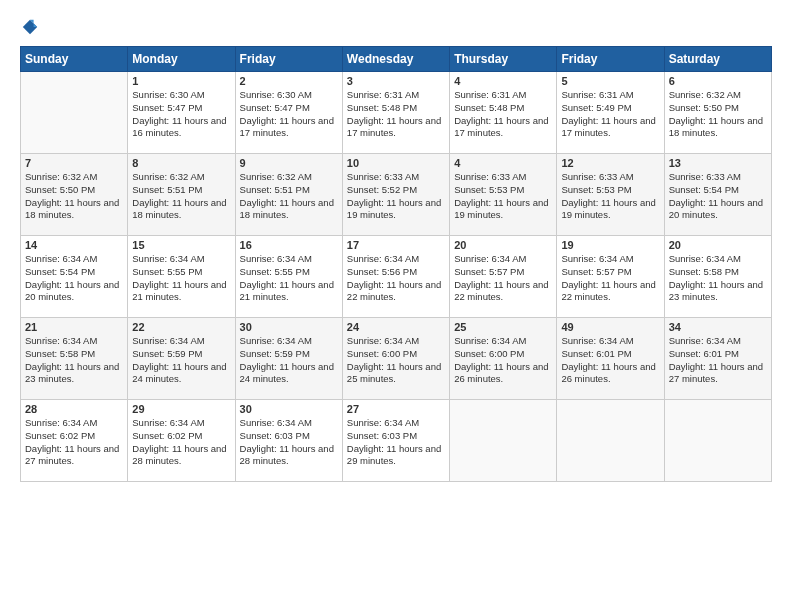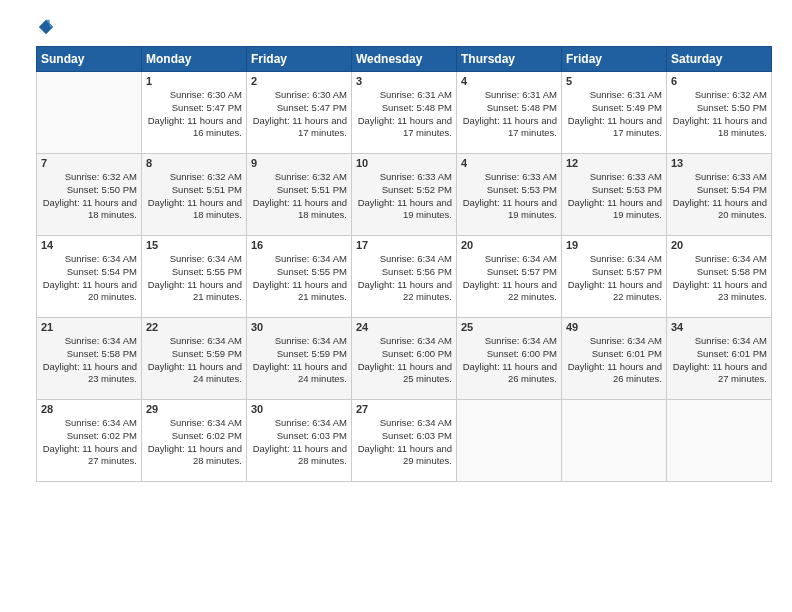--- a/index.html
+++ b/index.html
@@ -6,21 +6,21 @@
     body {
       font-family: Arial, sans-serif;
       background: #fff;
       width: 792px;
       height: 612px;
       overflow: hidden;
     }
     .page {
       width: 792px;
       height: 612px;
-      padding: 18px 20px 10px 36px;
+      padding: 18px 20px 10px 20px;
     }
     .header {
       display: flex;
       justify-content: space-between;
       align-items: flex-start;
       margin-bottom: 10px;
     }
     .logo {
       display: flex;
       flex-direction: column;
@@ -86,21 +86,20 @@
       font-weight: bold;
       font-size: 11px;
       display: block;
       margin-bottom: 2px;
       color: #333;
     }
     .day-info {
       font-size: 9.5px;
       color: #333;
       line-height: 1.35;
-      text-align: right;
     }
     tr:nth-child(even) td {
       background: #f5f5f5;
     }
     tr:nth-child(even) td.empty {
       background: #efefef;
     }
   </style>
 </head>
 <body>

